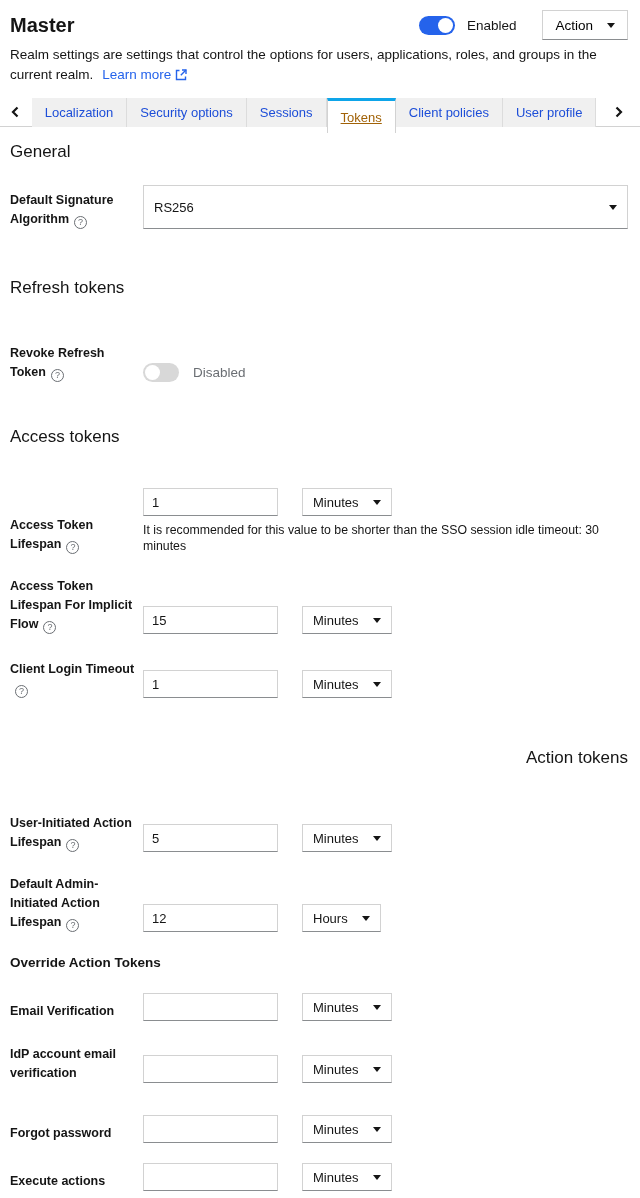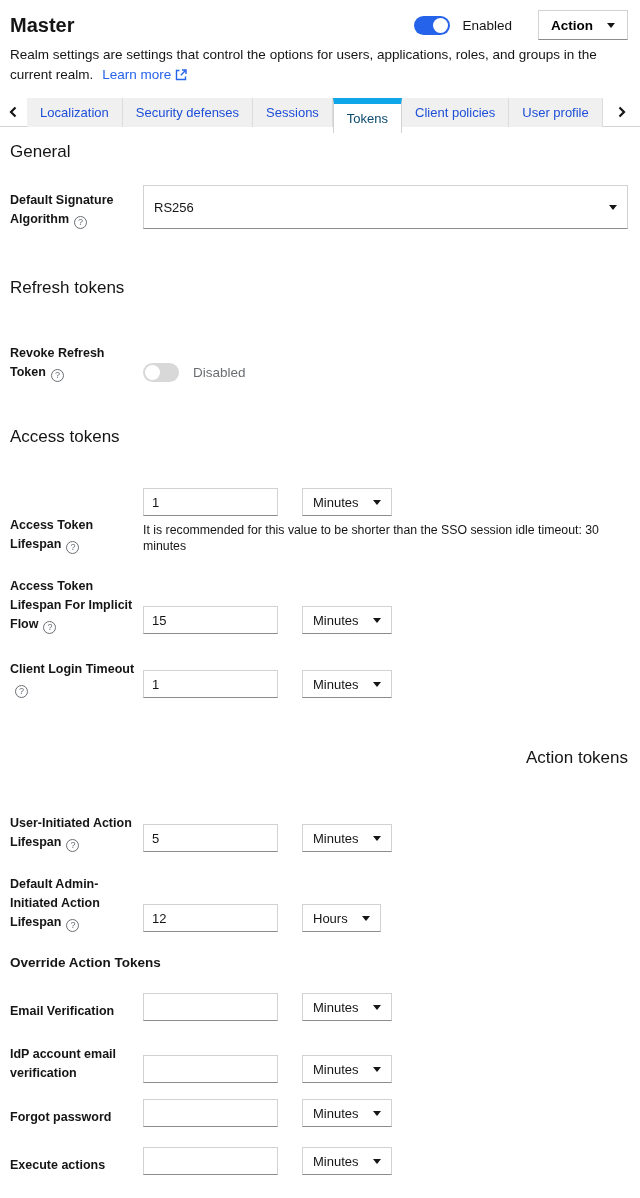--- a/index.html
+++ b/index.html
@@ -11,38 +11,38 @@
   .title-row { display:flex; align-items:center; height:30px; }
   .page-title { font-size:20px; font-weight:700; flex:1; }
   .toggle { width:36px; height:19px; border-radius:10px; position:relative; cursor:pointer; flex:none; }
   .toggle.on  { background:#2563eb; }
   .toggle.off { background:#d8d8d8; }
   .toggle .knob { width:15px; height:15px; border-radius:50%; background:#fff; position:absolute; top:2px; }
   .toggle.on .knob { right:2px; }
   .toggle.off .knob { left:2px; }
   .toggle-label { font-size:13.5px; margin-left:12px; }
   .action-btn { margin-left:26px; background:#fff; border:1px solid #d2d2d2; border-bottom-color:#8a8d90;
-    height:30px; padding:0 12px; display:flex; align-items:center; gap:14px; font-size:13.5px; cursor:pointer;font-weight:bold; }
+    height:30px; padding:0 12px; display:flex; align-items:center; gap:14px; font-size:13.5px; cursor:pointer; }
   .caret { width:0; height:0; border-left:4px solid transparent; border-right:4px solid transparent;
     border-top:5px solid #151515; display:inline-block; }
   .desc { font-size:13.5px; line-height:20px; margin-top:5px; max-width:618px; }
   .link { color:#2563eb; text-decoration:none; cursor:pointer; }
   .learn-more { margin-left:9px; white-space:nowrap; }
   .ext-icon svg { vertical-align:-2px; margin-left:4px; }
 
   
   .tabstrip { margin-top:13px; height:29px; display:flex; align-items:flex-start; border-bottom:1px solid #d2d2d2; }
   .tab-scroll { width:40px; height:28px; background:transparent; border:none; display:flex;
     align-items:center; justify-content:center; cursor:pointer; }
   .tab-scroll.right { margin-left:auto; width:55px; }
   .tabs { display:flex; height:29px; }
   .tab { background:#f0f0f0; color:#1d4ed8; font-size:13px; padding:0 13px; display:flex; align-items:center;
     height:29px; border-right:1px solid #dcdcdc; cursor:pointer; white-space:nowrap; }
-  .tab.active { background:#fff; color:#0c4a6e; height:35px; margin-bottom:-6px; position:relative; z-index:2;
-    border:1px solid #d2d2d2; border-top:6px solid #0ea5e9; border-bottom:none; }
+  .tab.active { background:#fff; color:#a16207; height:35px; margin-bottom:-6px; position:relative; z-index:2;
+    border:1px solid #d2d2d2; border-top:3px solid #0ea5e9; border-bottom:none;text-decoration:underline; }
 
   
   .main { padding:15px 12px 0 10px; }
   .section-heading { font-size:17px; font-weight:400; line-height:20px; }
   .sub-heading { font-size:13.5px; font-weight:700; line-height:16px; }
 
   .form-row { display:flex; align-items:flex-end; }
   .row-label { width:125px; flex:none; margin-right:8px; font-size:12.5px; font-weight:700;
     line-height:19px; padding-top:5px; }
   .help-icon { display:inline-flex; width:13px; height:13px; border:1px solid #6a6e73; border-radius:50%;
@@ -84,21 +84,21 @@
 </div>
 
 <div class="tabstrip">
   <button class="tab-scroll left chev">
     <svg width="11" height="12" viewBox="0 0 11 12" fill="none" stroke="#151515" stroke-width="2.2">
         <path d="M7.5 1.5 L3 6 L7.5 10.5"></path>
       </svg>
   </button>
   <div class="tabs">
     <div class="tab">Localization</div>
-    <div class="tab">Security defenses</div>
+    <div class="tab">Security options</div>
     <div class="tab">Sessions</div>
     <div class="tab active">Tokens</div>
     <div class="tab">Client policies</div>
     <div class="tab">User profile</div>
   </div>
   <button class="tab-scroll right chev">
     <svg width="11" height="12" viewBox="0 0 11 12" fill="none" stroke="#151515" stroke-width="2.2">
         <path d="M3.5 1.5 L8 6 L3.5 10.5"></path>
       </svg>
   </button>
@@ -223,21 +223,21 @@
       <div class="control-line">
         <input class="text-input" value="" style="">
         <div class="unit-select">
           <span>Minutes</span>
           <span class="caret"></span>
         </div>
       </div>
     </div>
   </div>
 
-  <div class="form-row" style="margin-top:16px;">
+  <div class="form-row" style="margin-top:32px;">
     <div class="row-label"><span>Forgot password</span></div>
     <div class="row-controls">
       <div class="control-line">
         <input class="text-input" value="" style="">
         <div class="unit-select">
           <span>Minutes</span>
           <span class="caret"></span>
         </div>
       </div>
     </div>

